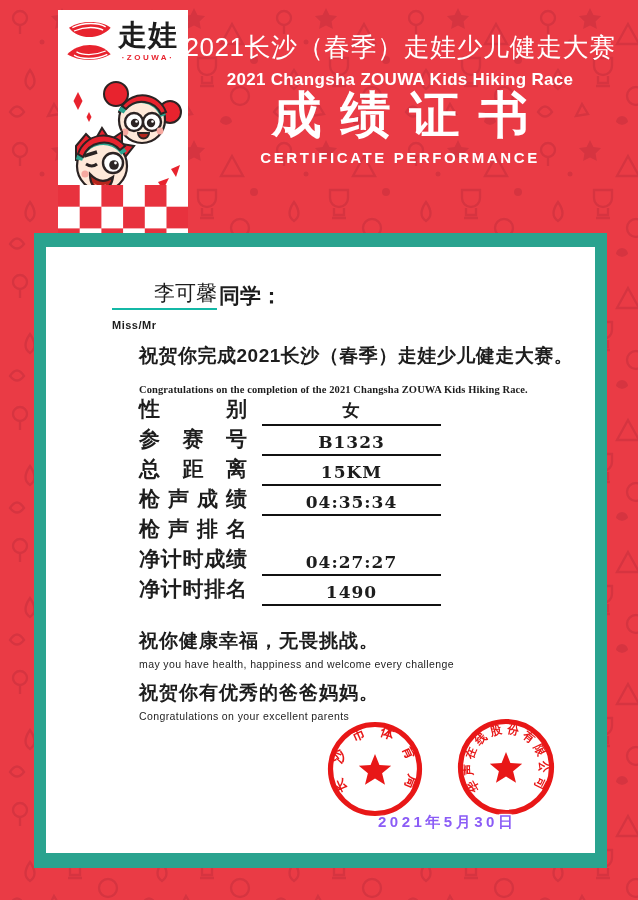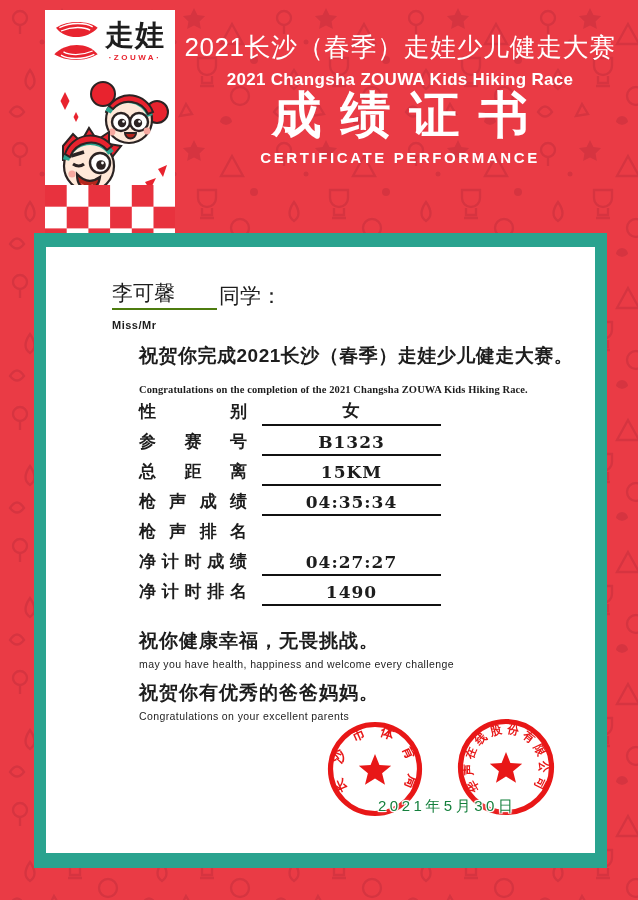--- a/index.html
+++ b/index.html
@@ -1,21 +1,21 @@
 <!DOCTYPE html>
 <html><head>
 <meta charset="utf-8">
 <style>
   html,body{margin:0;padding:0;}
   .page{position:relative;width:638px;height:900px;overflow:hidden;
         background:#ea3b45;font-family:"Liberation Sans","DejaVu Sans",sans-serif;}
   .bg-pattern{position:absolute;left:0;top:0;width:100%;height:100%;}
 
   
-  .strip{position:absolute;left:45px;top:10px;width:130px;height:223px;background:#ffffff;}
+  .strip{position:absolute;left:58px;top:10px;width:130px;height:223px;background:#ffffff;}
   .logo-row{position:absolute;left:6px;top:10px;width:120px;display:flex;align-items:center;gap:4px;}
   .logo-mark{flex:0 0 auto;}
   .logo-txt{display:flex;flex-direction:column;align-items:center;}
   .logo-cn{font-size:29px;font-weight:bold;color:#1d1d1d;letter-spacing:1px;line-height:1;}
   .logo-en{font-size:8px;font-weight:bold;color:#e8232e;letter-spacing:2.5px;margin-top:3px;}
   .mascots{position:absolute;left:0;top:56px;}
   .checker{position:absolute;left:0;bottom:0;width:130px;height:48px;
            background:repeating-conic-gradient(#e8323e 0% 25%, #ffffff 0% 50%);
            background-size:43.4px 43.4px;background-position:-21.7px 0;}
 
@@ -25,44 +25,44 @@
   .main-title{font-size:26px;font-weight:normal;letter-spacing:0.5px;white-space:nowrap;}
   .subtitle{font-size:17px;font-weight:bold;margin-top:5px;letter-spacing:0.3px;}
   .cert-title{font-size:50px;font-weight:bold;letter-spacing:19px;padding-left:19px;line-height:1;}
   .cert-subtitle{font-size:15px;font-weight:bold;letter-spacing:2.6px;margin-top:9px;}
 
   
   .card{position:absolute;left:34px;top:233px;width:573px;height:635px;background:#2aa38f;}
   .card-inner{position:absolute;left:12px;top:14px;right:12px;bottom:15px;background:#ffffff;color:#1d1d1d;}
 
   .name-row{position:absolute;left:66px;top:32px;display:flex;align-items:flex-end;}
-  .name-line{width:105px;text-align:left;border-bottom:2px solid #4d7c0f;
+  .name-line{width:105px;text-align:right;border-bottom:2px solid #14b8a6;
              font-family:"DejaVu Serif","Liberation Serif",serif;font-size:21px;padding-bottom:1px;}
-  .salutation{font-size:21px;font-weight:normal;margin-left:2px;}
+  .salutation{font-size:21px;font-weight:bold;margin-left:2px;}
   .name-caption{position:absolute;left:66px;top:72px;font-size:11px;font-weight:bold;letter-spacing:0.5px;}
 
   .congrats{position:absolute;left:93px;top:96px;}
   .congrats-cn{font-size:19px;font-weight:bold;letter-spacing:0.5px;}
   .congrats-en{font-size:10.5px;font-weight:bold;margin-top:15px;letter-spacing:0.1px;font-family:Liberation Serif, serif;}
 
   .fields{position:absolute;left:93px;top:149px;width:302px;}
   .f-row{display:flex;align-items:flex-end;height:30px;}
-  .f-label{width:108px;font-size:17px;font-weight:bold;
+  .f-label{width:108px;font-size:21px;font-weight:bold;
            text-align:justify;text-align-last:justify;padding-bottom:3px;}
   .f-value{margin-left:15px;width:179px;text-align:center;border-bottom:2px solid #111;
            font-family:"DejaVu Serif","Liberation Serif",serif;font-weight:bold;font-size:17px;
            padding-bottom:2px;letter-spacing:1px;}
 
   .blessing{position:absolute;left:93px;top:381px;}
   .bless-cn{font-size:19px;font-weight:bold;letter-spacing:1px;}
   .bless-en{font-size:10.5px;font-weight:normal;margin-top:4px;letter-spacing:0.4px;}
   .bless-cn2{margin-top:10px;}
 
   .stamps{position:absolute;left:272px;top:465px;}
-  .date{position:absolute;left:332px;top:550px;font-size:15px;font-weight:normal;color:#15803d;
+  .date{position:absolute;left:332px;top:566px;font-size:15px;font-weight:bold;color:#8b5cf6;
         letter-spacing:3.5px;z-index:3;
         text-shadow:0 0 2px #fff,0 0 2px #fff,1px 1px 0 #fff,-1px -1px 0 #fff,
                     1px -1px 0 #fff,-1px 1px 0 #fff,0 0 4px #fff;}
 </style>
 </head>
 <body>
 
 <div class="page">
 
   <svg class="bg-pattern" width="638" height="900" viewBox="0 0 638 900" xmlns="http://www.w3.org/2000/svg">

